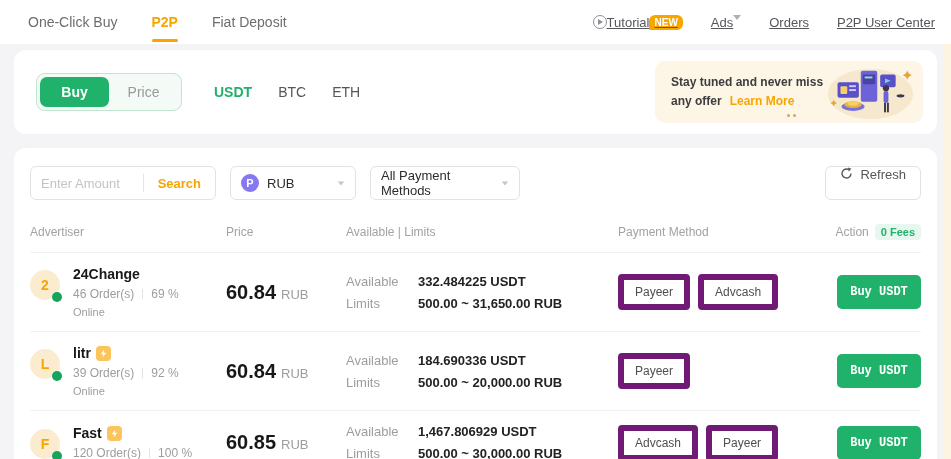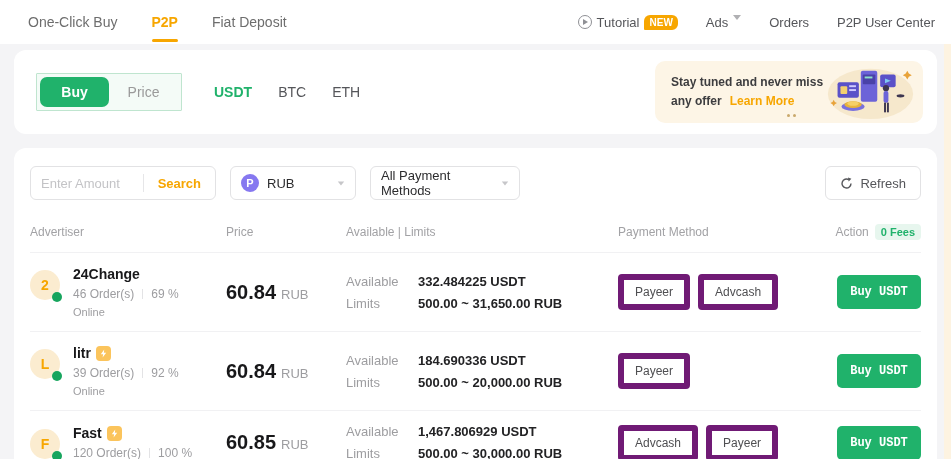--- a/index.html
+++ b/index.html
@@ -6,35 +6,35 @@
   html,body { width:951px; height:459px; overflow:hidden; }
   body { font-family:"Liberation Sans", sans-serif; background:#f4f4f6; color:#1a1a1a; position:relative; }
 
   
   .topnav { height:44px; background:#fff; display:flex; align-items:center; justify-content:space-between; padding:0 16px 0 28px; }
   .topnav-left { display:flex; align-items:center; gap:34px; height:100%; }
   .nav-tab { font-size:14px; color:#6d6d6d; cursor:pointer; position:relative; height:100%; display:flex; align-items:center; }
   .nav-tab.active { color:#f7a600; font-weight:bold; }
   .nav-tab.active::after { content:""; position:absolute; left:50%; transform:translateX(-50%); bottom:2px; width:26px; height:3px; border-radius:2px; background:#f7a600; }
   .topnav-right { display:flex; align-items:center; gap:28px; font-size:13px; color:#55565a; }
-  .nav-link { display:flex; gap:5px; cursor:pointer; }
+  .nav-link { display:flex; cursor:pointer;text-decoration:underline; }
   .new-badge { background:#f7a600; color:#fff; font-size:10px; font-weight:bold; padding:2px 5px; border-radius:6px 6px 6px 1px; }
   .chev { width:0; height:0; border-left:4px solid transparent; border-right:4px solid transparent; border-top:5px solid #b0b0b3; display:inline-block; }
   .play-ic { width:14px; height:14px; border:1.3px solid #8f9095; border-radius:50%; position:relative; display:inline-block; }
   .play-ic::after { content:""; position:absolute; left:4.5px; top:3px; border-left:5px solid #8f9095; border-top:3.5px solid transparent; border-bottom:3.5px solid transparent; }
 
   
   .right-strip { position:absolute; top:44px; right:0; width:7px; bottom:0; background:#fdf3e1; }
 
   .page { padding:6px 14px 0 14px; }
   .card { background:#fff; border-radius:12px; }
 
   
   .market-card { height:84px; display:flex; align-items:center; padding:0 14px 0 22px; position:relative; margin-bottom:14px; }
-  .toggle { display:flex; border:1px solid #bfe5cf; background:#f4fbf7; border-radius:1px; padding:3px; width:146px; }
+  .toggle { display:flex; border:1px solid #bfe5cf; background:#f4fbf7; border-radius:9px; padding:3px; width:146px; }
   .toggle-btn { flex:1; text-align:center; font-size:14px; padding:7px 0; border-radius:7px; cursor:pointer; color:#9a9a9a; }
   .toggle-btn.active { background:#20b26b; color:#fff; font-weight:bold; }
   .coins { display:flex; gap:26px; margin-left:32px; }
   .coin { font-size:14px; color:#55565a; cursor:pointer; }
   .coin.active { color:#20b26b; font-weight:bold; }
   .banner { margin-left:auto; width:268px; height:62px; background:#fdf5e6; border-radius:10px; display:flex; align-items:center; padding:0 6px 0 16px; position:relative; }
   .banner-text { font-size:12px; font-weight:bold; color:#3d3d3f; width:158px; line-height:1.55; }
   .banner-link { color:#f7a600; font-weight:bold; cursor:pointer; margin-left:8px; }
   .banner-dots { position:absolute; left:132px; bottom:6px; display:flex; gap:3px; }
   .dot { width:3px; height:3px; border-radius:50%; background:#caa96c; }
@@ -46,21 +46,21 @@
   .amount-box { display:flex; align-items:center; width:186px; height:34px; border:1px solid #e2e2e4; border-radius:6px; overflow:hidden; background:#fff; }
   .amount-box input { border:0; outline:0; width:112px; padding:0 10px; font-size:13px; color:#333; font-family:"Liberation Sans",sans-serif; }
   .amount-box input::placeholder { color:#c3c3c6; }
   .vline { width:1px; height:18px; background:#e6e6e8; }
   .search-btn { color:#f7a600; font-size:13px; font-weight:bold; padding:0 14px; cursor:pointer; background:none; border:0; font-family:"Liberation Sans",sans-serif; }
   .select-box { display:flex; align-items:center; height:34px; border:1px solid #e2e2e4; border-radius:6px; padding:0 10px; gap:8px; font-size:13px; color:#2c2c2e; cursor:pointer; background:#fff; }
   .select-box.fiat { width:126px; }
   .select-box.pay { width:150px; }
   .select-box .chev { margin-left:auto; border-top-color:#c6c6c9; transform:scale(.8); }
   .coin-ic { width:18px; height:18px; border-radius:50%; background:#8678f0; color:#fff; font-size:11px; font-weight:bold; display:flex; align-items:center; justify-content:center; }
-  .refresh-btn { margin-left:auto; display:flex; align-items:center; gap:7px; height:34px; border:1px solid #e2e2e4; border-radius:6px; padding:0 14px; font-size:13px; color:#55565a; background:#fff; cursor:pointer; font-family:"Liberation Sans",sans-serif; }
+  .refresh-btn { margin-left:auto; display:flex; align-items:flex-start; gap:7px; height:34px; border:1px solid #e2e2e4; border-radius:6px; padding:0 14px; font-size:13px; color:#55565a; background:#fff; cursor:pointer; font-family:"Liberation Sans",sans-serif; }
 
   .grid { display:grid; grid-template-columns:196px 120px 272px 212px 1fr; align-items:center; }
   .thead { margin-top:24px; padding-bottom:12px; font-size:12px; color:#a2a2a5; }
   .th-action { text-align:right; display:flex; justify-content:flex-end; align-items:center; gap:6px; }
   .fees-badge { background:#e7f6ee; color:#20b26b; font-size:11px; font-weight:bold; padding:2px 6px; border-radius:4px; }
 
   .row { border-top:1px solid #f1f1f3; padding:13px 0; }
   .adv { display:flex; gap:13px; }
   .avatar-wrap { position:relative; width:30px; height:30px; flex:0 0 30px; margin-top:4px; }
   .avatar { width:30px; height:30px; border-radius:50%; background:#fbecd0; color:#f7a600; font-size:14px; font-weight:bold; display:flex; align-items:center; justify-content:center; }

